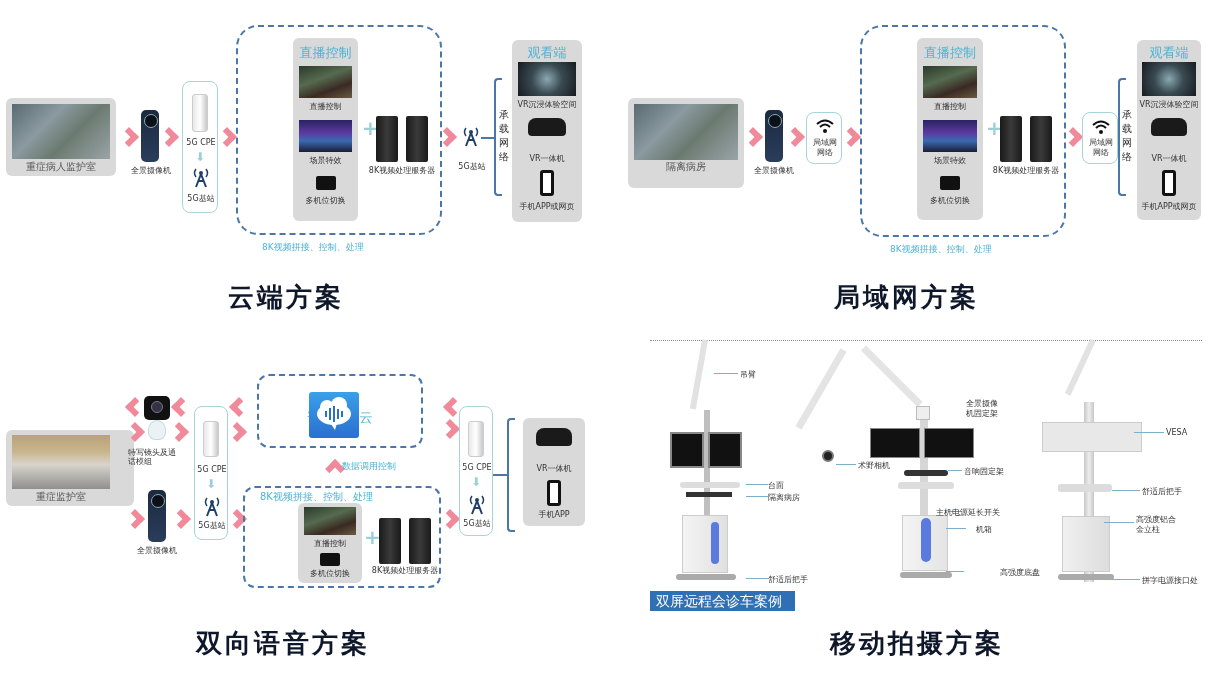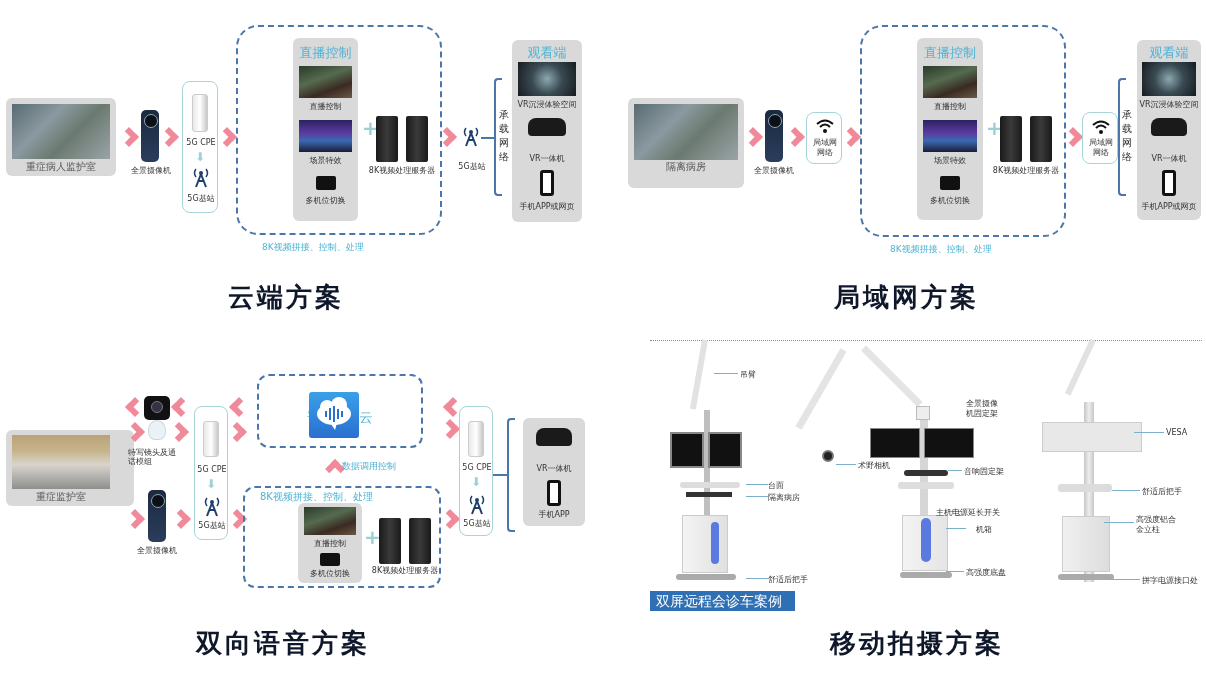--- a/index.html
+++ b/index.html
@@ -328,21 +328,21 @@
   </div>
   <div class="label-line" style="left:836px;top:464px;width:20px;"></div>
   <div class="cart-label" style="left:858px;top:460px;">术野相机</div>
   <div class="label-line" style="left:948px;top:470px;width:14px;"></div>
   <div class="cart-label" style="left:964px;top:466px;">音响固定架</div>
   <div class="label-line" style="left:948px;top:511px;width:14px;"></div>
   <div class="cart-label" style="left:936px;top:507px;">主机电源延长开关</div>
   <div class="label-line" style="left:946px;top:528px;width:20px;"></div>
   <div class="cart-label" style="left:976px;top:524px;">机箱</div>
   <div class="label-line" style="left:946px;top:571px;width:18px;"></div>
-  <div class="cart-label" style="left:966px;top:567px;">高强度底盘</div>
+  <div class="cart-label" style="left:1000px;top:567px;">高强度底盘</div>
 
   <div class="abs" style="left:1040px;top:340px;width:100px;height:250px;">
     <div class="abs" style="left:50px;top:0;width:6px;height:60px;background:#e2e2e2;transform:rotate(25deg);transform-origin:top;"></div>
     <div class="abs" style="left:44px;top:62px;width:10px;height:180px;background:linear-gradient(90deg,#c6c6c6,#eeeeee,#c6c6c6);"></div>
     <div class="abs" style="left:2px;top:82px;width:100px;height:30px;background:#e8e8e8;border:1px solid #ccc;"></div>
     <div class="abs" style="left:18px;top:144px;width:54px;height:8px;background:#dcdcdc;border-radius:3px;"></div>
     <div class="abs" style="left:22px;top:176px;width:48px;height:56px;background:linear-gradient(90deg,#f0f0f0,#dddddd);border:1px solid #ccc;"></div>
     <div class="abs" style="left:18px;top:234px;width:56px;height:6px;background:#aaa;border-radius:3px;"></div>
   </div>
   <div class="label-line" style="left:1134px;top:432px;width:30px;"></div>

